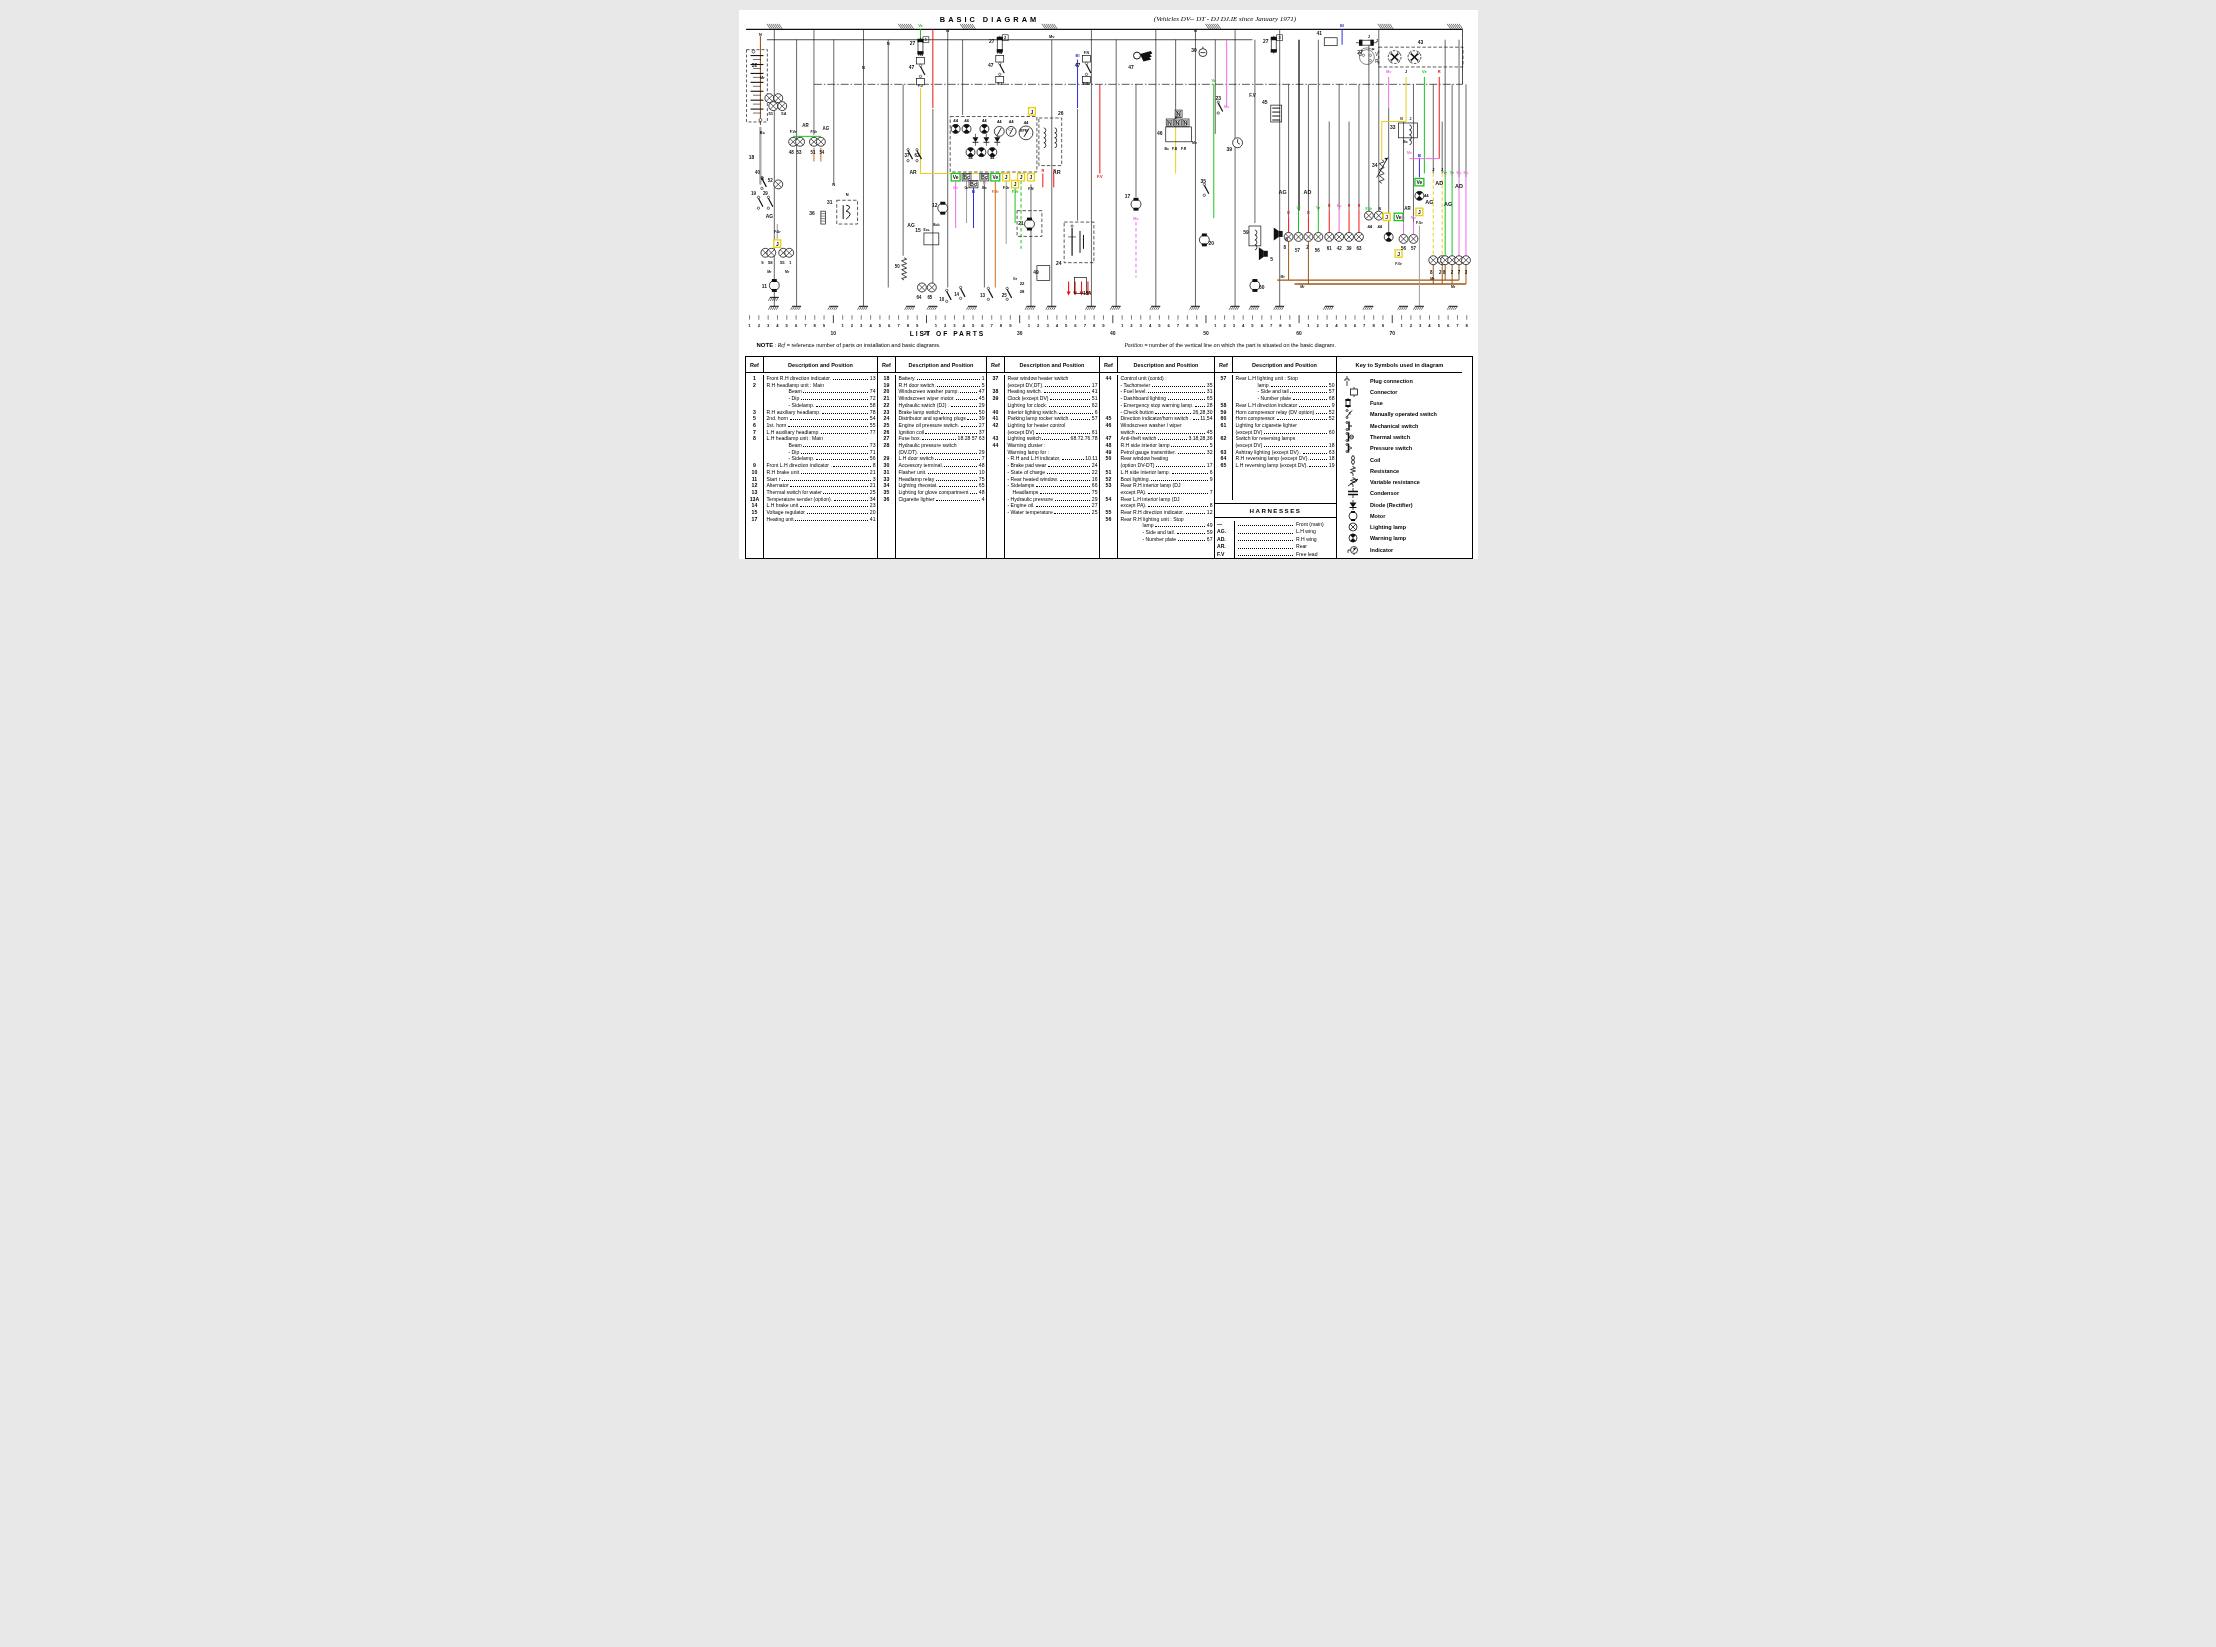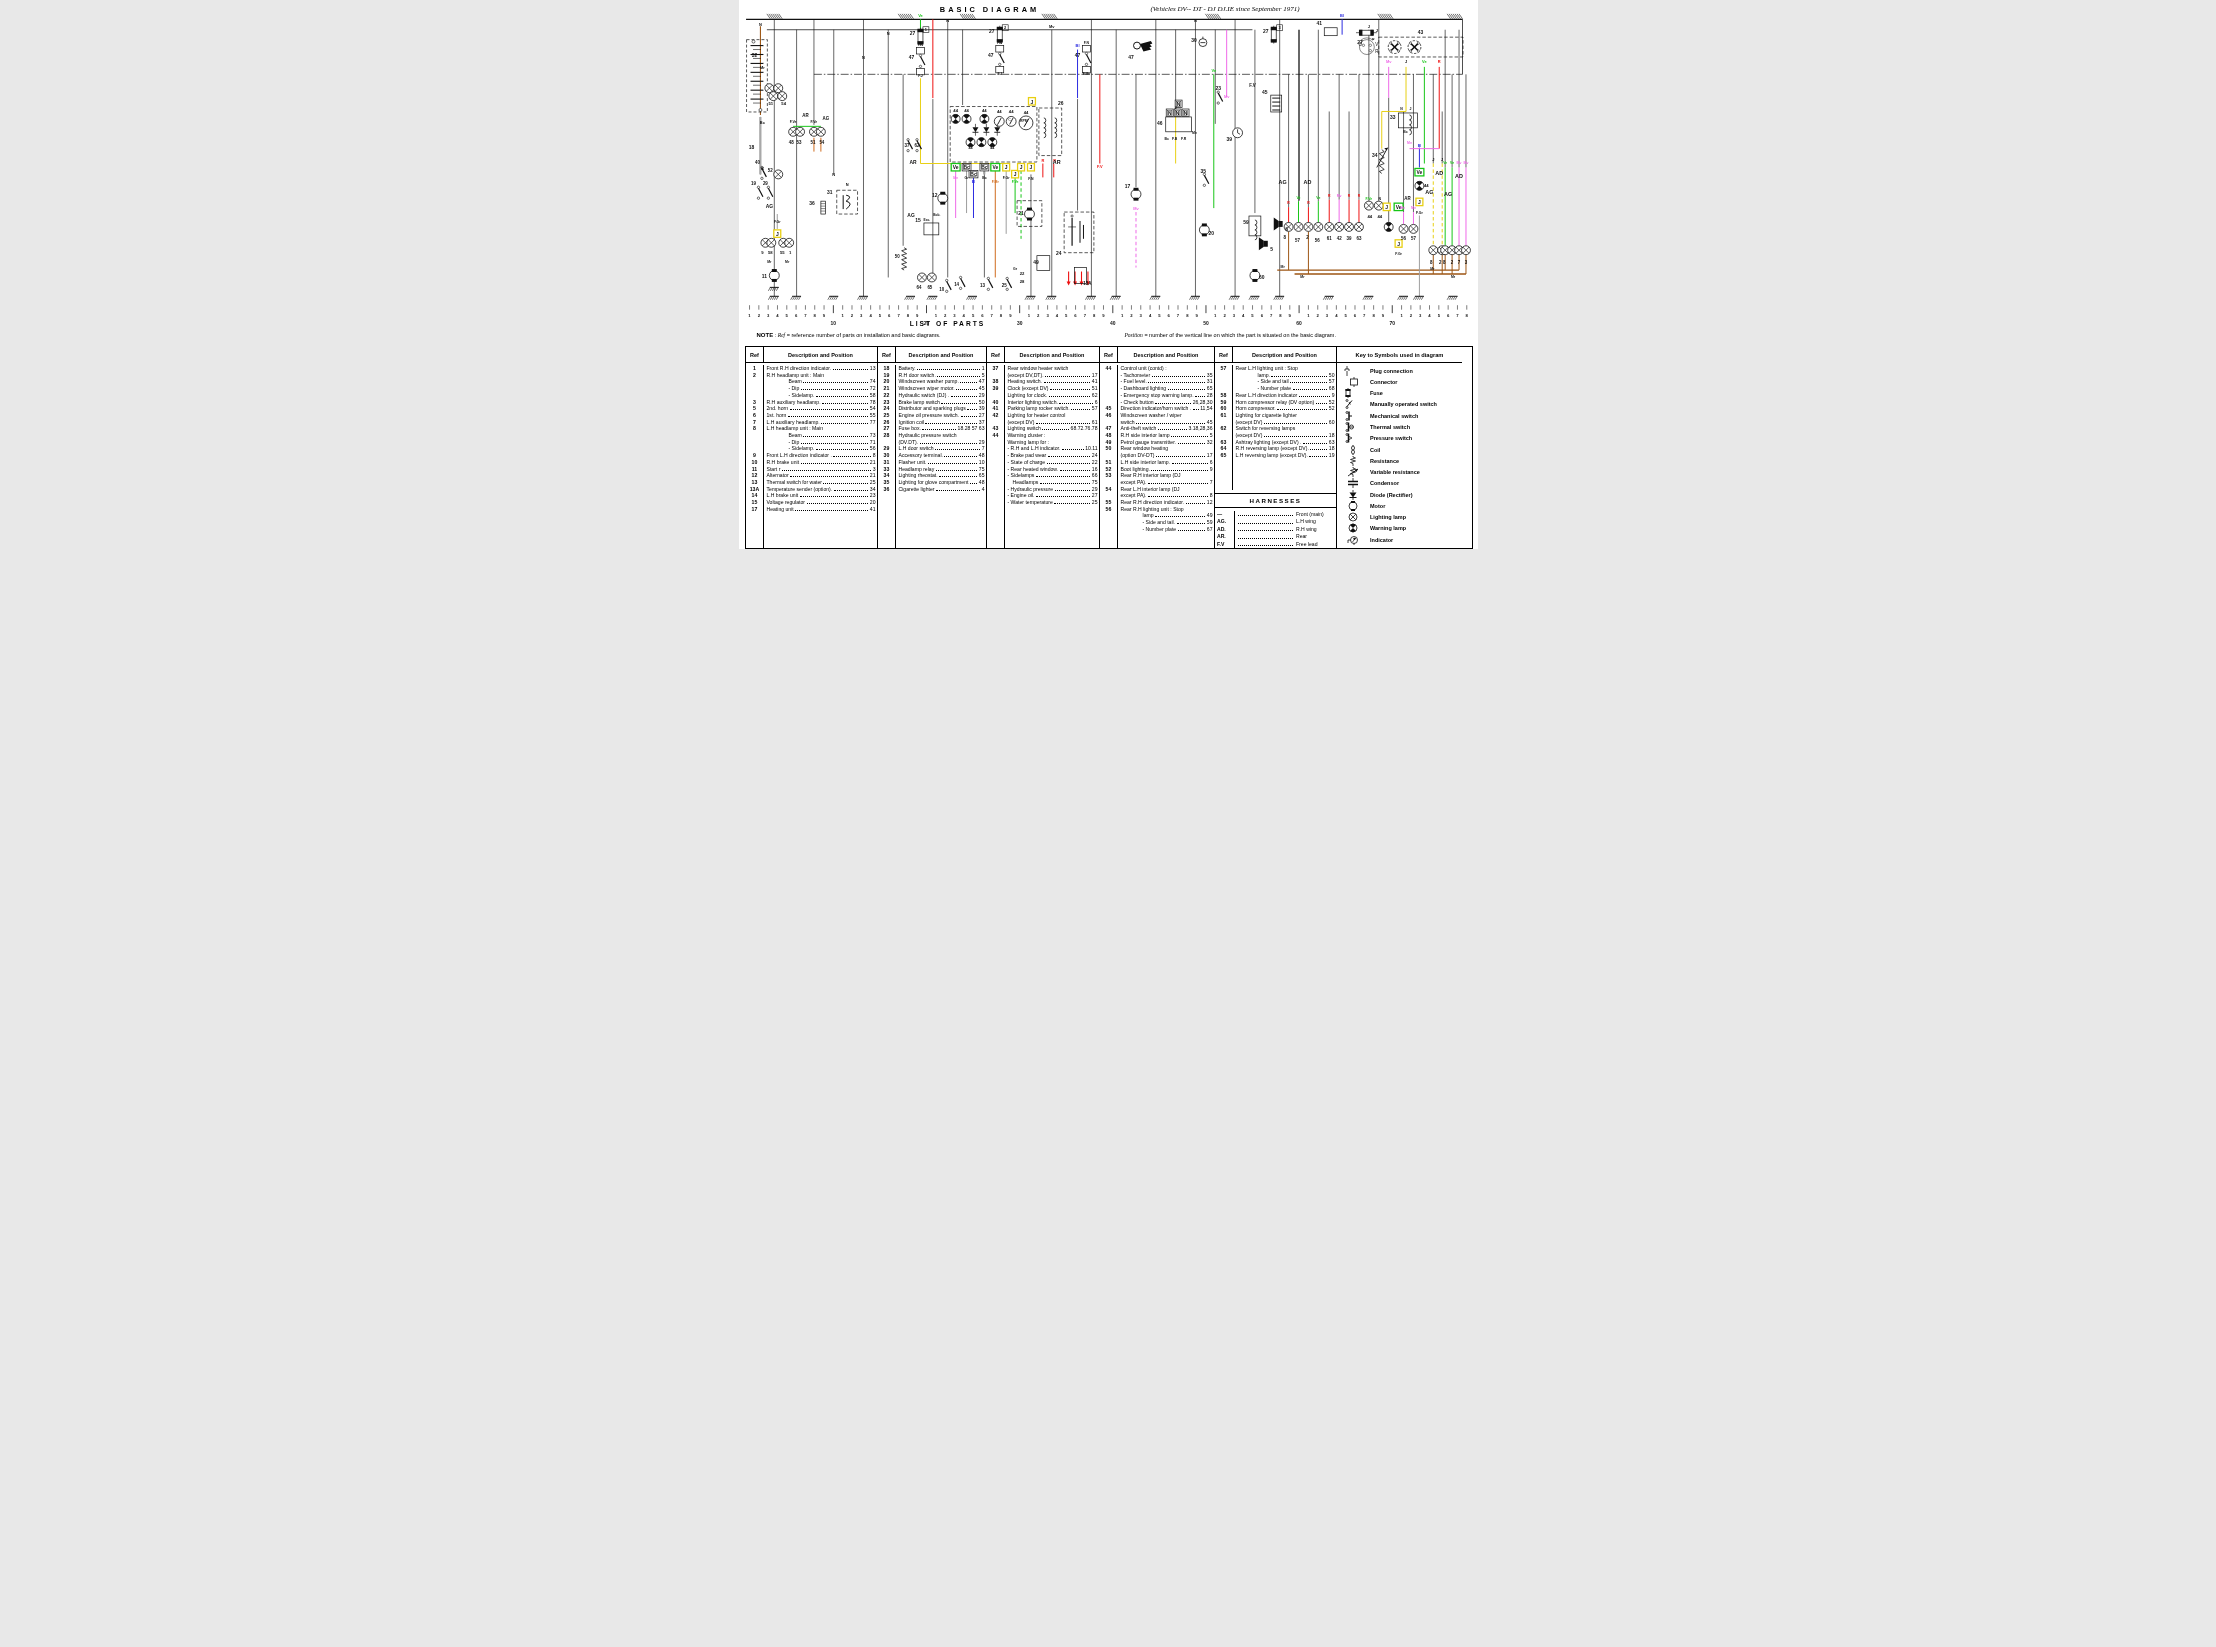--- a/index.html
+++ b/index.html
@@ -1,16 +1,16 @@
 <!DOCTYPE html>
 <html style="font-size:8px"><head>
 <meta charset="utf-8">
 <style>
   html,body{margin:0;padding:0;background:#e8e8e8;}
-  .page{position:relative;width:739px;height:549px;background:#ffffff;margin:0 auto;
+  .page{position:relative;width:739px;height:549px;background:#ffffff;margin:10px auto;
         font-family:"Liberation Sans","DejaVu Sans",sans-serif;color:#000;overflow:hidden;}
   .hdr-title{position:absolute;top:4.5px;left:184px;width:134px;text-align:center;
              font-weight:bold;font-size:7.4px;letter-spacing:3px;}
   .hdr-sub{position:absolute;top:4.5px;left:375px;width:223px;text-align:center;
            font-family:"Liberation Serif","DejaVu Serif",serif;font-style:italic;font-size:7px;}
   .list-title{position:absolute;top:320px;left:127px;width:164px;text-align:center;
               font-weight:bold;font-size:6.7px;letter-spacing:2px;}
   .note-line{position:absolute;top:332px;left:18px;font-size:5.5px;}
   .note-line b{font-size:6px;}
   .note-line .trm{font-family:"Liberation Serif",serif;font-style:italic;}
@@ -54,21 +54,21 @@
             padding:2.5px 2px 3px 5px;}
   .key-row{display:flex;align-items:center;height:10.4px;}
   .key-ico{width:28px;flex:none;display:flex;align-items:center;}
   .key-lbl{font-weight:bold;font-size:5.5px;}
 </style>
 </head>
 <body>
 
 <div class="page">
   <div class="hdr-title">BASIC DIAGRAM</div>
-  <div class="hdr-sub">(Vehicles DV-- DT - DJ DJ.IE since September 1971)</div>
+  <div class="hdr-sub">(Vehicles DV-- DT - DJ DJ.IE since January 1971)</div>
   <svg id="diag" style="position:absolute;top:0;left:0" width="739" height="328" viewBox="0 0 1489 662">
       <line x1="13" y1="39" x2="1459" y2="39" stroke="#111111" stroke-width="2.4"></line>
       <line x1="55" y1="60" x2="1035" y2="60" stroke="#111111" stroke-width="1.5"></line>
       <line x1="150" y1="150" x2="1459" y2="150" stroke="#111111" stroke-width="1.4" stroke-dasharray="16 4 3 4"></line>
       <line x1="70" y1="39" x2="70" y2="598" stroke="#111111" stroke-width="1.3"></line>
       <line x1="115" y1="60" x2="115" y2="598" stroke="#111111" stroke-width="1.3"></line>
       <line x1="150" y1="39" x2="150" y2="252" stroke="#111111" stroke-width="1.3"></line>
       <line x1="190" y1="60" x2="190" y2="352" stroke="#111111" stroke-width="1.3"></line>
       <line x1="250" y1="39" x2="250" y2="598" stroke="#111111" stroke-width="1.3"></line>
       <line x1="300" y1="60" x2="300" y2="560" stroke="#111111" stroke-width="1.3"></line>

